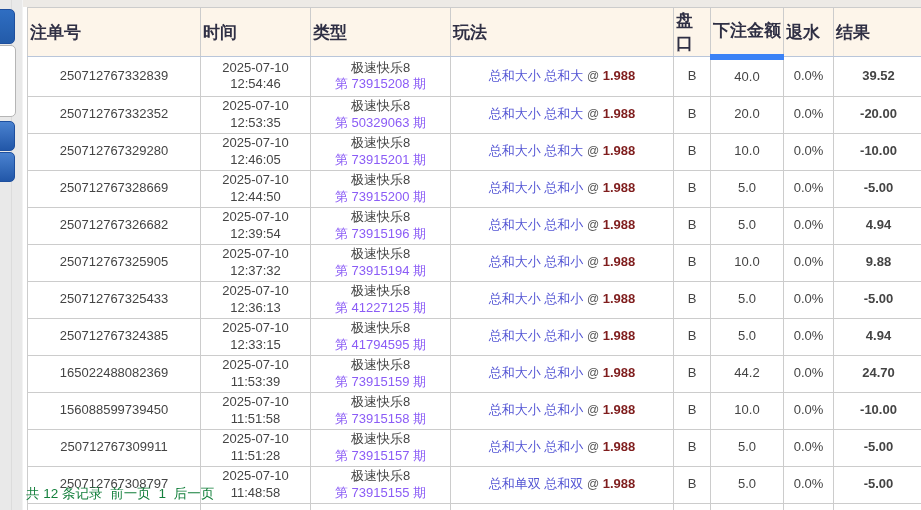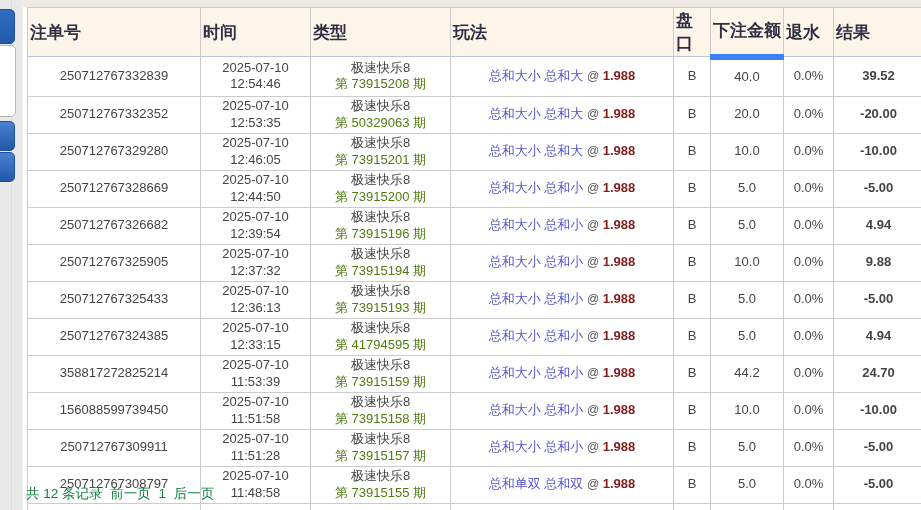--- a/index.html
+++ b/index.html
@@ -33,21 +33,21 @@
     border:1px solid #cccccc;border-bottom:1px solid #b9c6da;
     height:24px;padding:1px 2px;text-align:left;
   }
   table.bets th.amount-hd{border-bottom:6px solid #3b82f6;}
   table.bets td{
     border:1px solid #cccccc;background:#ffffff;
     text-align:center;vertical-align:middle;
     font-size:13px;color:#444444;height:34px;padding:1px 3px;line-height:1.25;
   }
   table.bets tr.total-row td{height:26px;}
-  .period{color:#4d7c0f;}
+  .period{color:#8b5cf6;}
   .play{color:#5355d4;text-align:right;}
   .at{color:#555555;font-size:12px;}
   .odds{color:#7f1d1d;font-weight:bold;}
   .res-pos{color:#2230c3;font-weight:bold;font-size:13.5px;}
   .res-neg{color:#e01111;font-weight:bold;font-size:13.5px;}
   .total-label{color:#444444;}
   
   .pagination{position:absolute;left:26px;top:485px;font-size:13.5px;color:#15803d;}
   .pagination span{margin-right:4px;}
 </style>
@@ -214,21 +214,21 @@
   </tr>
 
   <tr>
     <td>250712767325433</td>
     <td>
       <div>2025-07-10</div>
       <div>12:36:13</div>
     </td>
     <td>
       <div>极速快乐8</div>
-      <div class="period">第 73915193 期</div>
+      <div class="period">第 41227125 期</div>
     </td>
     <td>
       <span class="play">总和大小 总和小</span>
       <span class="at">@</span>
       <span class="odds">1.988</span>
     </td>
     <td>B</td>
     <td>5.0</td>
     <td>0.0%</td>
     <td class="res-neg">-5.00</td>
@@ -249,21 +249,21 @@
       <span class="at">@</span>
       <span class="odds">1.988</span>
     </td>
     <td>B</td>
     <td>5.0</td>
     <td>0.0%</td>
     <td class="res-pos">4.94</td>
   </tr>
 
   <tr>
-    <td>358817272825214</td>
+    <td>165022488082369</td>
     <td>
       <div>2025-07-10</div>
       <div>11:53:39</div>
     </td>
     <td>
       <div>极速快乐8</div>
       <div class="period">第 73915159 期</div>
     </td>
     <td>
       <span class="play">总和大小 总和小</span>

